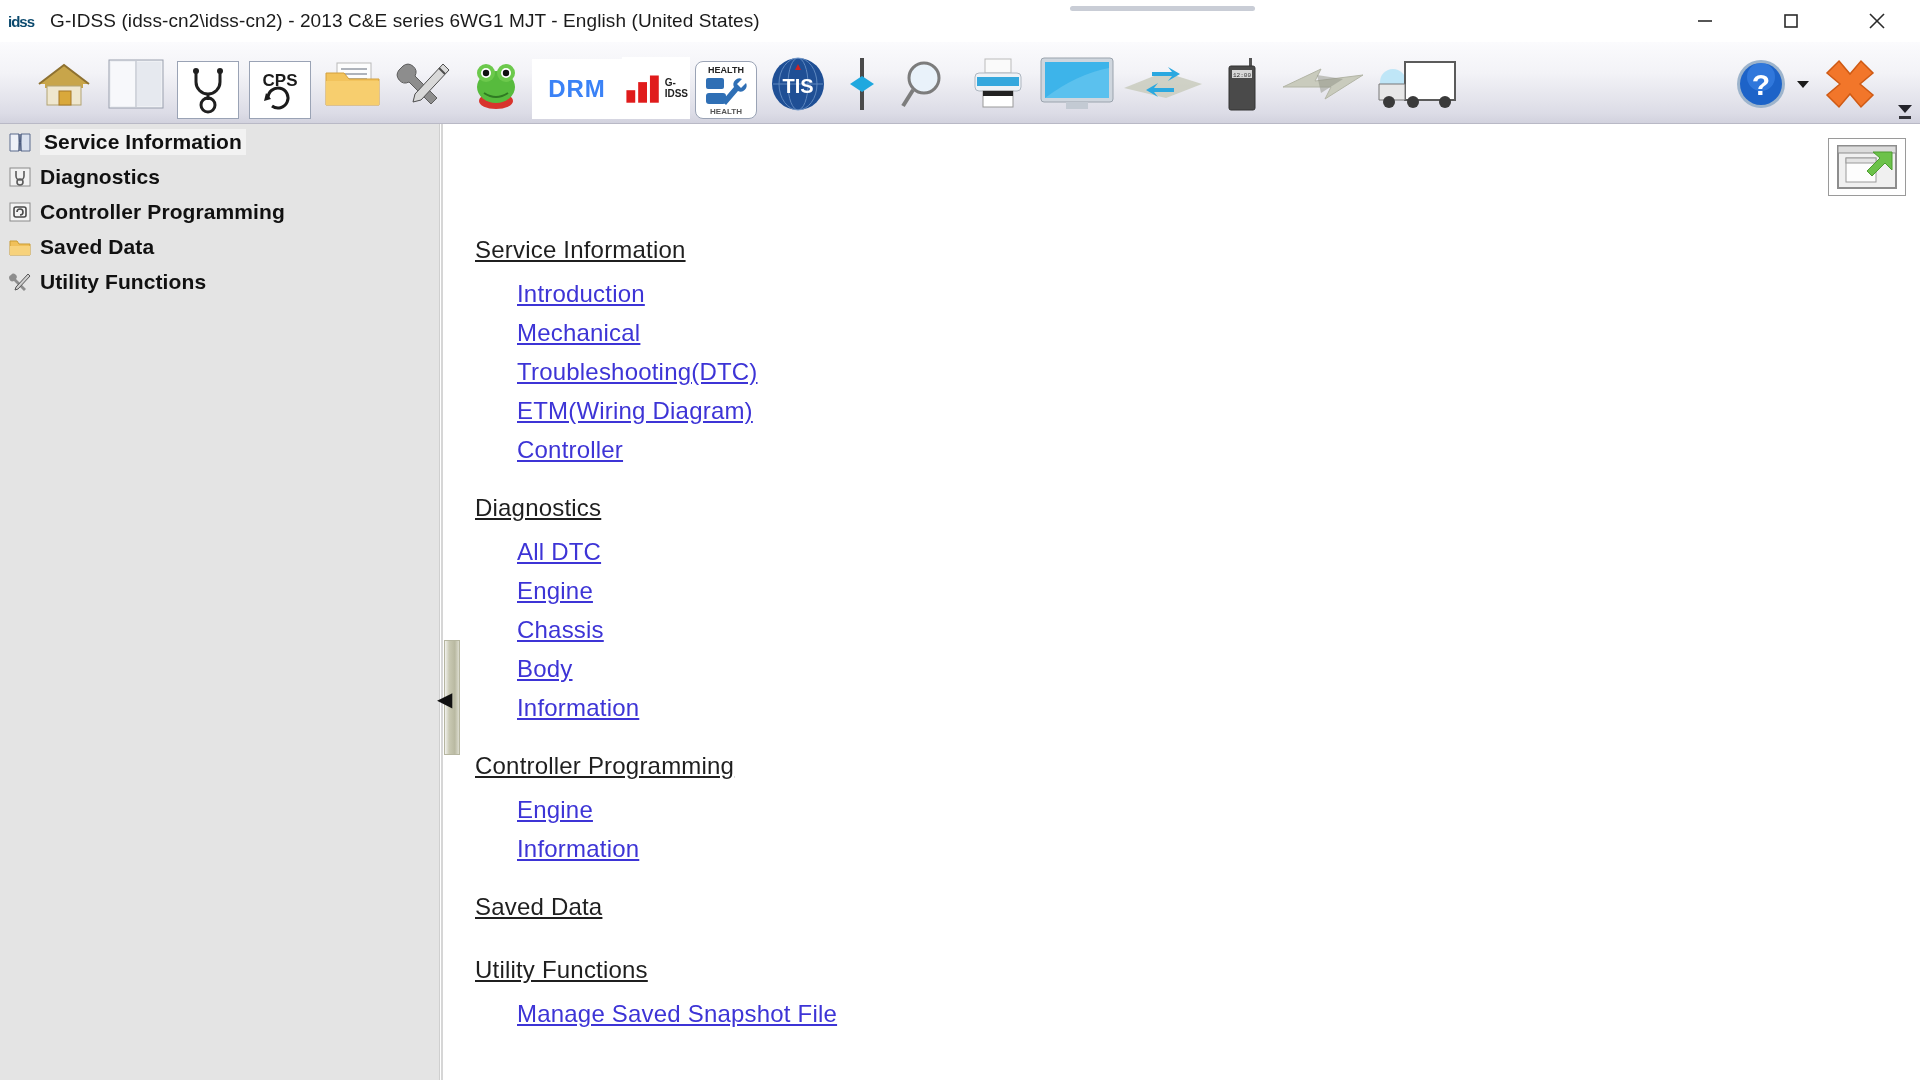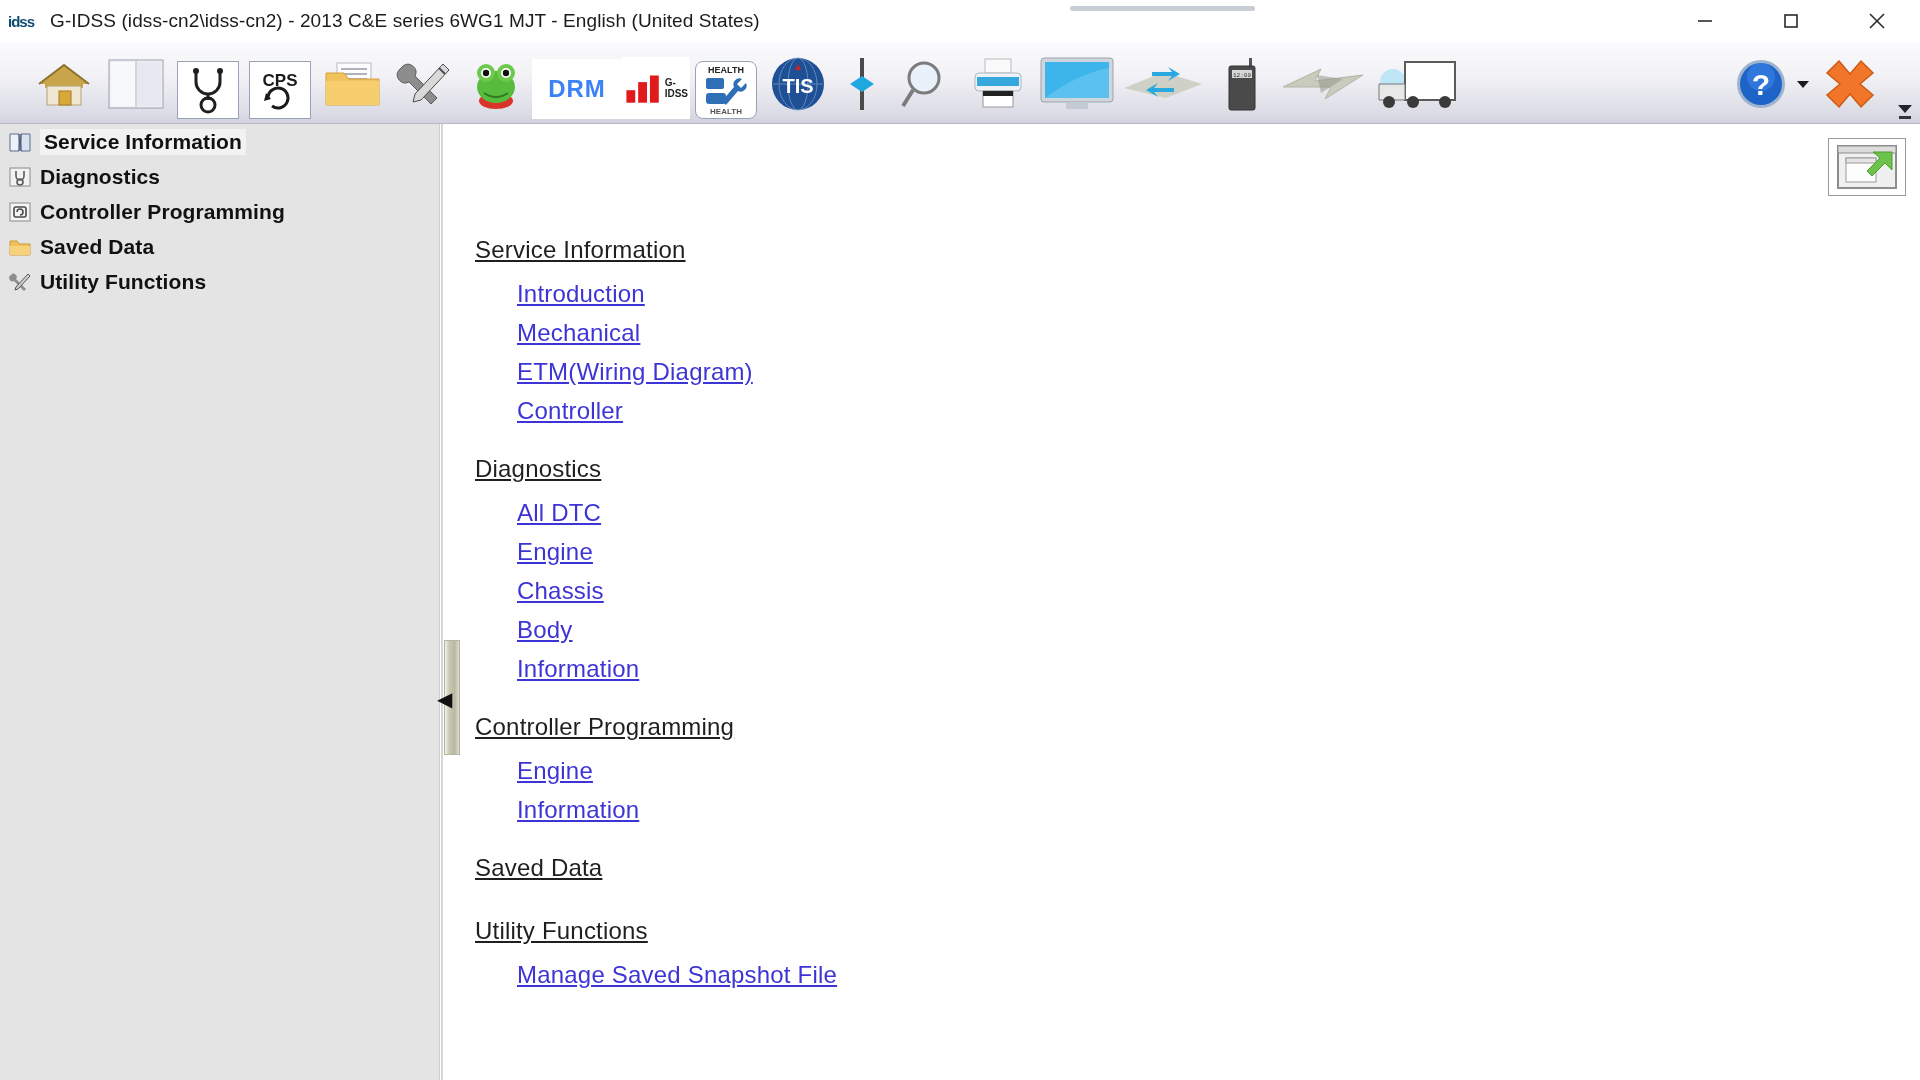--- a/index.html
+++ b/index.html
@@ -424,20 +424,21 @@
     <span class="arrow">◀</span>
   </div>
 
   <div class="content">
     <div class="content-inner">
 
       <div class="sec-head-wrap">
         <a class="sec-head">Service Information</a>
         <div class="link-row"><a class="link">Introduction</a></div>
         <div class="link-row"><a class="link">Mechanical</a></div>
+        <div class="link-row"><a class="link">Troubleshooting(DTC)</a></div>
         <div class="link-row"><a class="link">ETM(Wiring Diagram)</a></div>
         <div class="link-row"><a class="link">Controller</a></div>
       </div>
 
       <div class="sec-head-wrap">
         <a class="sec-head">Diagnostics</a>
         <div class="link-row"><a class="link">All DTC</a></div>
         <div class="link-row"><a class="link">Engine</a></div>
         <div class="link-row"><a class="link">Chassis</a></div>
         <div class="link-row"><a class="link">Body</a></div>

